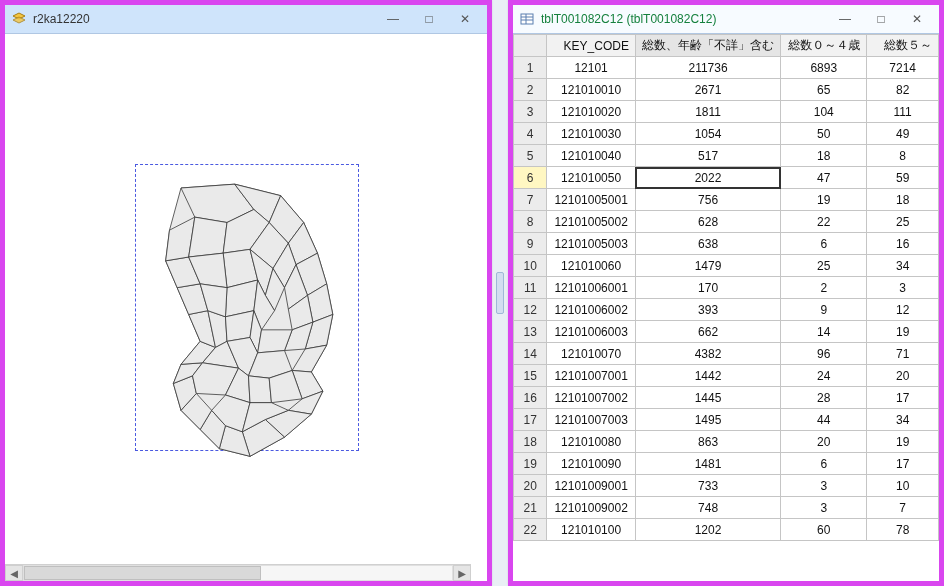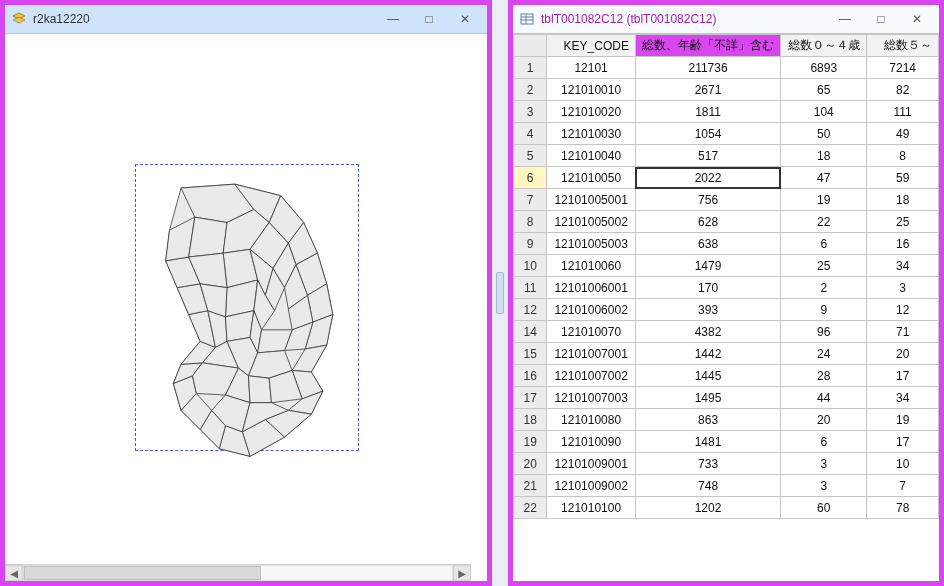--- a/index.html
+++ b/index.html
@@ -3,40 +3,40 @@
 <meta charset="utf-8">
 <style>
 html,body{margin:0;padding:0;height:100%;font-family:"Yu Gothic UI","Meiryo UI",sans-serif;font-size:12px;background:#e9eff5;color:#111;overflow:hidden}
 .workspace{display:flex;height:586px;width:944px;gap:4px;padding:0;box-sizing:border-box}
 .win{display:flex;flex-direction:column;border:5px solid #d946ef;background:#fff;box-shadow:0 0 2px rgba(0,0,0,.1)}
 .win.left{flex:0 0 482px}
 .win.right{flex:1;min-width:0}
 .titlebar{height:28px;display:flex;align-items:center;background:#cfe4fb;border-bottom:1px solid #b0c7e3;padding:0 4px 0 6px;gap:6px;position:relative}
 .titlebar.inactive{background:#f7fbff}
 .titlebar .title{flex:1;white-space:nowrap;overflow:hidden;text-overflow:ellipsis;font-size:12px;color:#333}
-.titlebar.inactive .title{color:#a21caf}
+.titlebar.inactive .title{color:#15803d}
 .winicons{display:flex;gap:0;margin-left:auto}
 .winbtn{width:36px;height:20px;display:flex;align-items:center;justify-content:center;color:#555}
 .appicon{width:16px;height:16px;display:inline-block}
 .mapbody{flex:1;position:relative;overflow:hidden;background:#fff}
 .mapstage{position:absolute;left:30px;right:30px;top:30px;bottom:30px}
 .selbox{position:absolute;left:100px;top:100px;right:98px;bottom:100px;border:1.5px dashed #4a59e0}
 .scrollbar-h{position:absolute;bottom:0;left:0;right:16px;height:16px;background:#f0f0f0;border-top:1px solid #d0d0d0;display:flex;align-items:center}
 .scroll-arrow{width:16px;height:14px;background:#e5e5e5;border:1px solid #cfcfcf;display:flex;align-items:center;justify-content:center;color:#666;font-size:10px}
 .scroll-track{flex:1;height:14px;background:#f6f6f6;border:1px solid #e0e0e0;position:relative}
 .scroll-thumb{position:absolute;left:0;width:55%;top:0;bottom:0;background:#d9d9d9;border:1px solid #bfbfbf}
 .between{width:8px;background:transparent;position:relative;display:flex;align-items:center;justify-content:center}
 .between .grip{width:6px;height:40px;background:#d2dff0;border:1px solid #9fb9d7;border-radius:2px}
 .tablebody{flex:1;overflow:hidden;display:flex}
 .datatable{border-collapse:collapse;table-layout:fixed}
 .datatable th,.datatable td{border:1px solid #c5c5c5;height:22px;box-sizing:border-box;padding:0 6px;white-space:nowrap}
 .corner{width:44px;background:#ececec}
 .rowhdr{width:44px;text-align:center;background:#ececec;font-weight:normal;color:#333}
 .colhdr{background:#f2f2f2;font-weight:normal;text-align:right}
-.colhdr.hl{background:#d946ef}
+.colhdr.hl{background:#e5e5e5}
 td.key{text-align:center}
 td.num{text-align:center}
 tr.hlrow .rowhdr{background:#fff7c2}
 tr.hlrow td.sel{outline:2px solid #333;outline-offset:-2px}
 .tablewrap{overflow:auto;flex:1}
 .tablewrap::-webkit-scrollbar{width:16px;height:16px}
 .tablewrap::-webkit-scrollbar-thumb{background:#cfcfcf;border:1px solid #b5b5b5}
 .tablewrap::-webkit-scrollbar-track{background:#f2f2f2}
 </style>
 </head>
@@ -262,20 +262,27 @@
                 <td class="num">3</td>
               </tr>
               <tr>
                 <th class="rowhdr">12</th>
                 <td class="key">12101006002</td>
                 <td class="num">393</td>
                 <td class="num">9</td>
                 <td class="num">12</td>
               </tr>
               <tr>
+                <th class="rowhdr">13</th>
+                <td class="key">12101006003</td>
+                <td class="num">662</td>
+                <td class="num">14</td>
+                <td class="num">19</td>
+              </tr>
+              <tr>
                 <th class="rowhdr">14</th>
                 <td class="key">121010070</td>
                 <td class="num">4382</td>
                 <td class="num">96</td>
                 <td class="num">71</td>
               </tr>
               <tr>
                 <th class="rowhdr">15</th>
                 <td class="key">12101007001</td>
                 <td class="num">1442</td>

